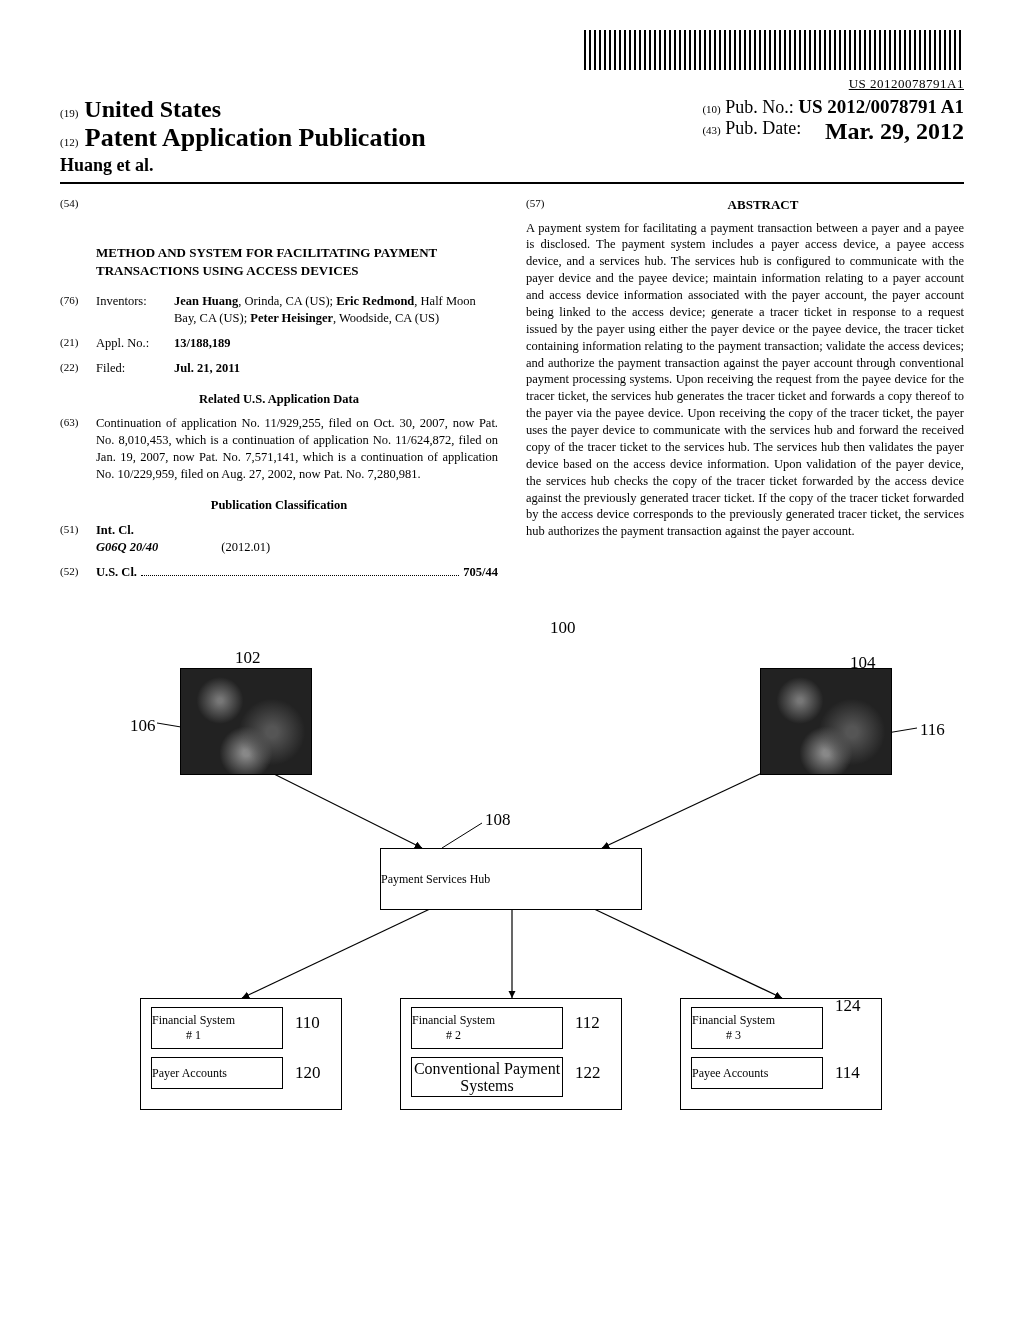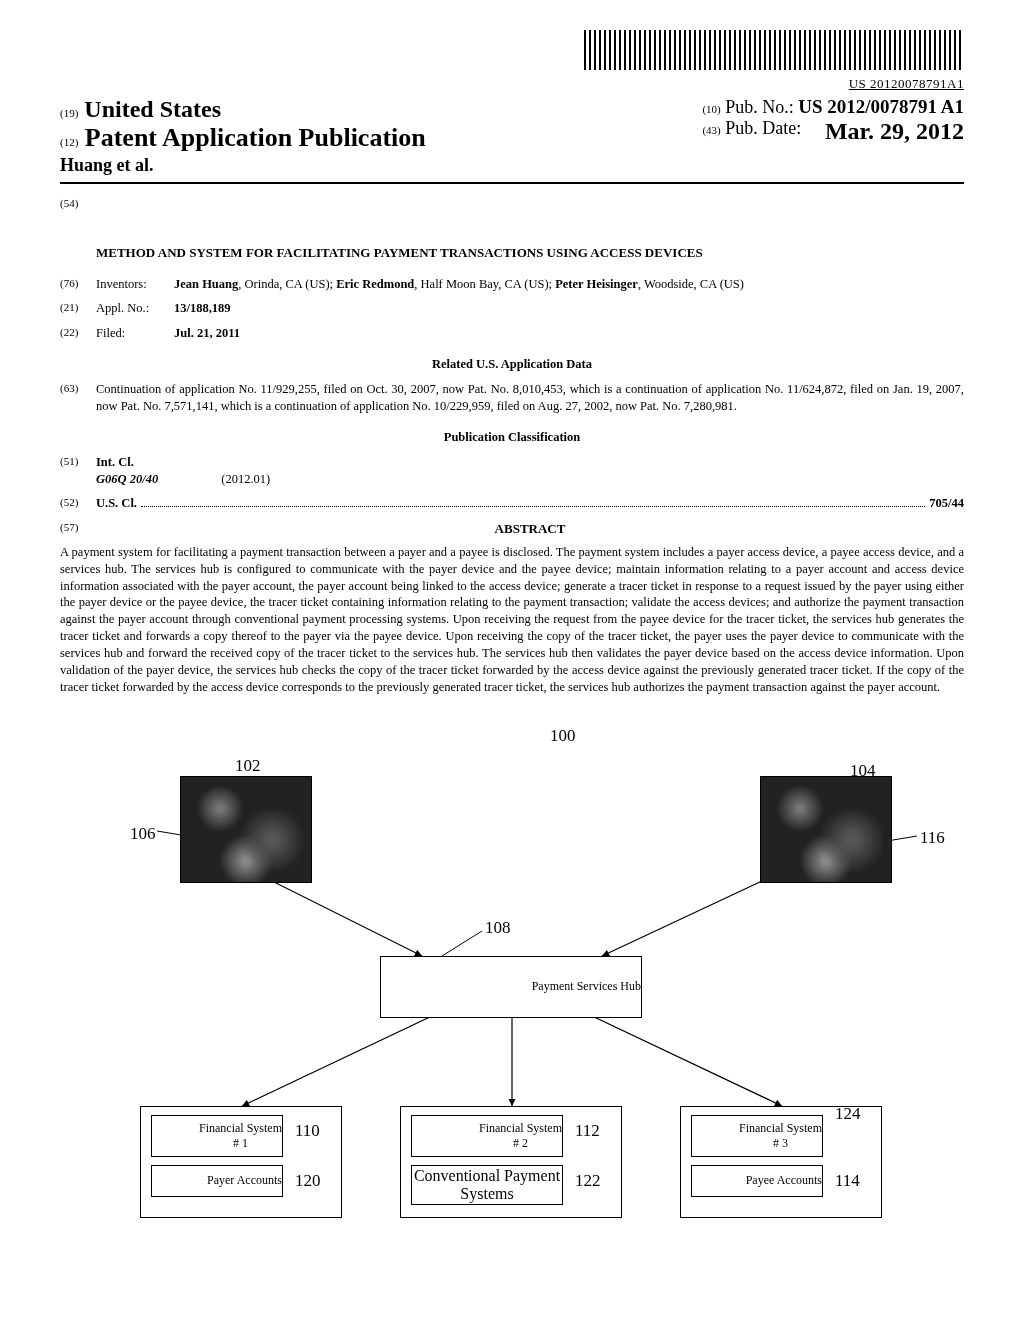--- a/index.html
+++ b/index.html
@@ -65,23 +65,23 @@
     font-weight: bold;
     font-size: 24px;
   }
   .inid {
     font-size: 11px;
     vertical-align: baseline;
     font-weight: normal;
   }
   .body-cols {
     display: flex;
+    gap: 28px;
     font-size: 12.5px;
     line-height: 1.35;
-    flex-direction: column;
   }
   .col {
     flex: 1;
   }
   .field-row {
     display: flex;
     margin-bottom: 8px;
   }
   .field-inid {
     width: 36px;
@@ -143,21 +143,21 @@
     font-size: 17px;
   }
   .fig-box {
     position: absolute;
     border: 1.5px solid #000;
     background: #fff;
     font-size: 12px;
     text-align: center;
     display: flex;
     align-items: center;
-    justify-content: flex-end;
+    justify-content: flex-start;
   }
   .fig-img {
     position: absolute;
     background: #222;
     background-image:
       radial-gradient(circle at 30% 30%, #777 2%, transparent 20%),
       radial-gradient(circle at 70% 60%, #555 5%, transparent 30%),
       radial-gradient(circle at 50% 80%, #888 3%, transparent 25%);
     border: 1px solid #000;
   }

